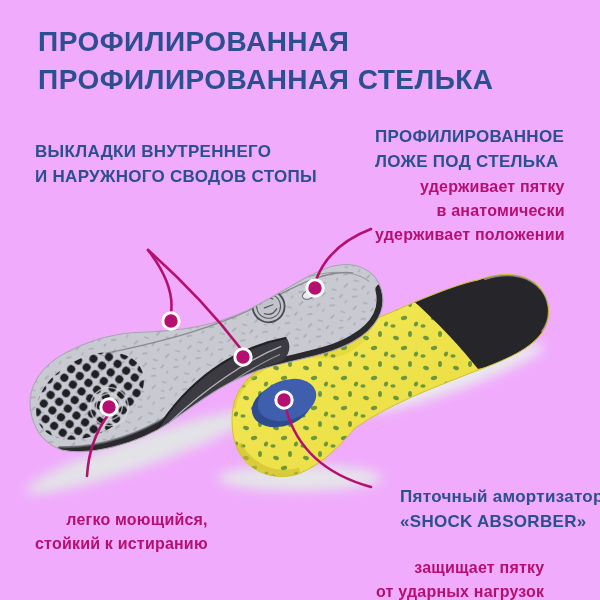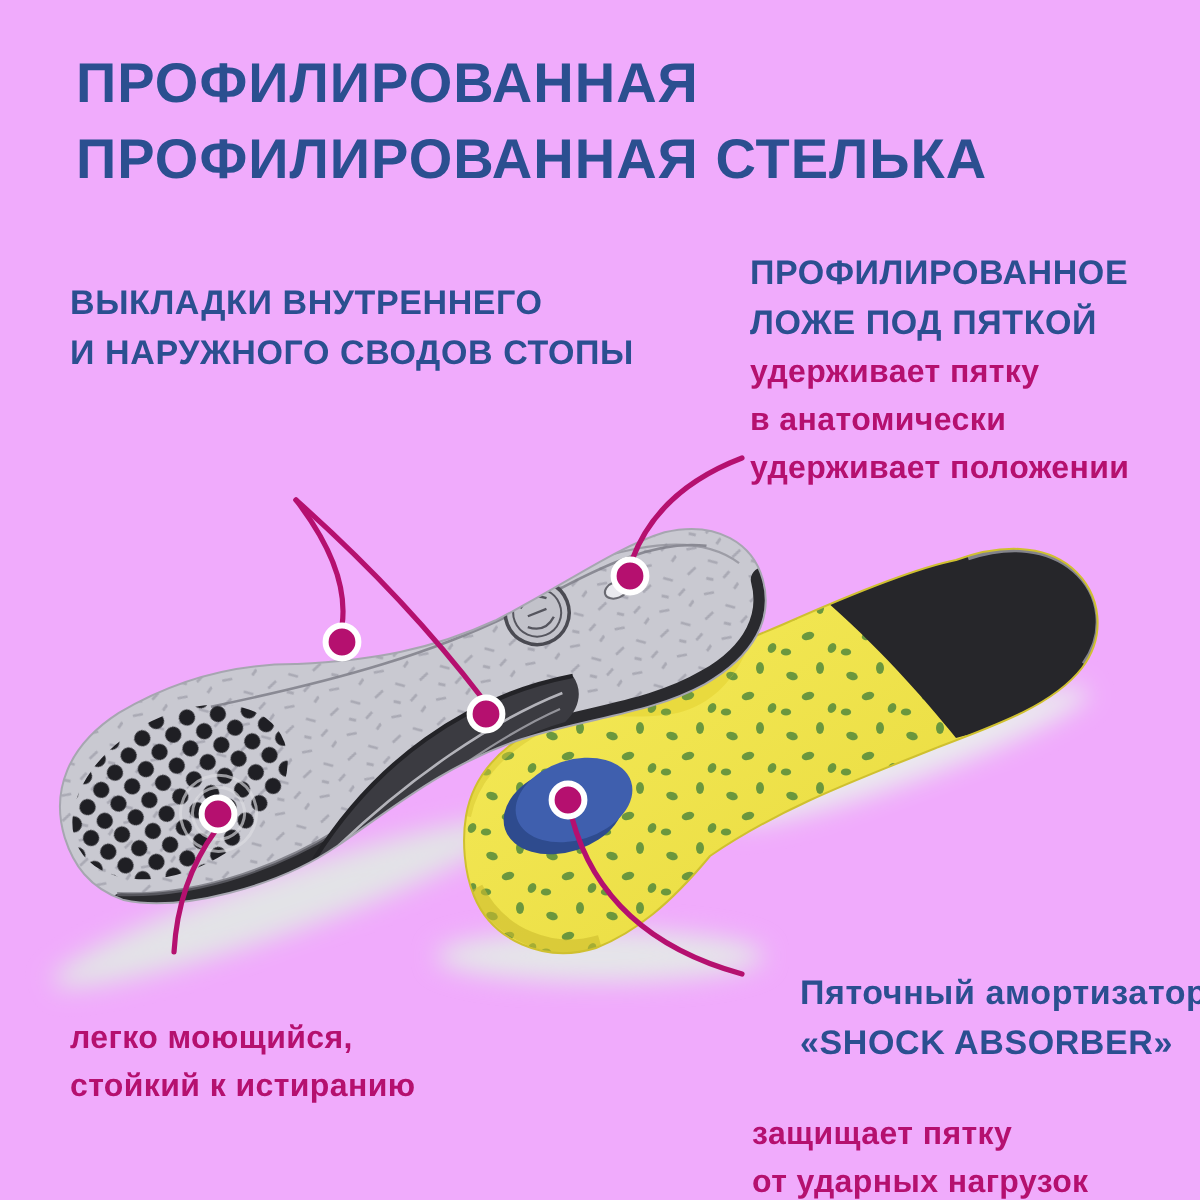--- a/index.html
+++ b/index.html
@@ -7,21 +7,21 @@
     position:relative;width:600px;height:600px;background:#f0abfc;overflow:hidden;
     font-family:"Liberation Sans","DejaVu Sans",sans-serif;
   }
   .stage svg{position:absolute;left:0;top:0;}
   .txt{position:absolute;white-space:nowrap;}
   .title{
     left:38px;top:23px;font-size:28px;line-height:38px;font-weight:700;
     color:#2b4f90;letter-spacing:0.5px;
   }
   .c-head{font-size:17px;line-height:25px;font-weight:700;color:#2b4f90;letter-spacing:0.3px;}
-  .c-desc{font-size:16px;line-height:24px;font-weight:700;color:#b5106f;letter-spacing:0.2px;}
+  .c-desc{font-size:16px;line-height:24px;font-weight:700;color:#b5106f;letter-spacing:0.2px;text-align:right;}
   .tl-head{left:35px;top:139px;}
   .tl-desc{left:45px;top:190px;line-height:25px;}
   .tr-head{left:375px;top:124px;}
   .tr-desc{left:375px;top:175px;}
   .bl-head{left:35px;top:484px;}
   .bl-desc{left:35px;top:508px;}
   .br-head{left:376px;top:484px;margin-left:24px;}
   .br-desc{left:376px;top:556px;}
 </style>
 </head>
@@ -144,21 +144,21 @@
     <div>ПРОФИЛИРОВАННАЯ СТЕЛЬКА</div>
   </div>
 
   <div class="txt c-head tl-head">
     <div>ВЫКЛАДКИ ВНУТРЕННЕГО</div>
     <div>И НАРУЖНОГО СВОДОВ СТОПЫ</div>
   </div>
 
   <div class="txt c-head tr-head">
     <div>ПРОФИЛИРОВАННОЕ</div>
-    <div>ЛОЖЕ ПОД ПЯТКОЙ</div>
+    <div>ЛОЖЕ ПОД СТЕЛЬКА</div>
   </div>
   <div class="txt c-desc tr-desc">
     <div>удерживает пятку</div>
     <div>в анатомически</div>
     <div>удерживает положении</div>
   </div>
 
   <div class="txt c-desc bl-desc">
     <div>легко моющийся,</div>
     <div>стойкий к истиранию</div>

